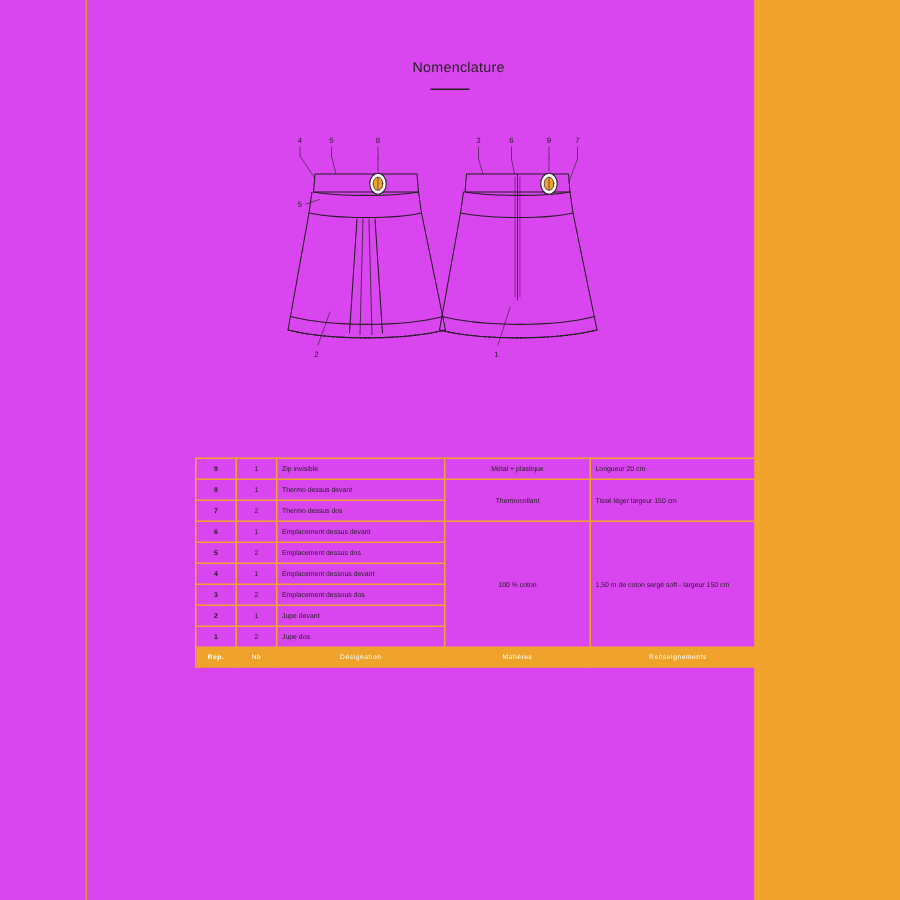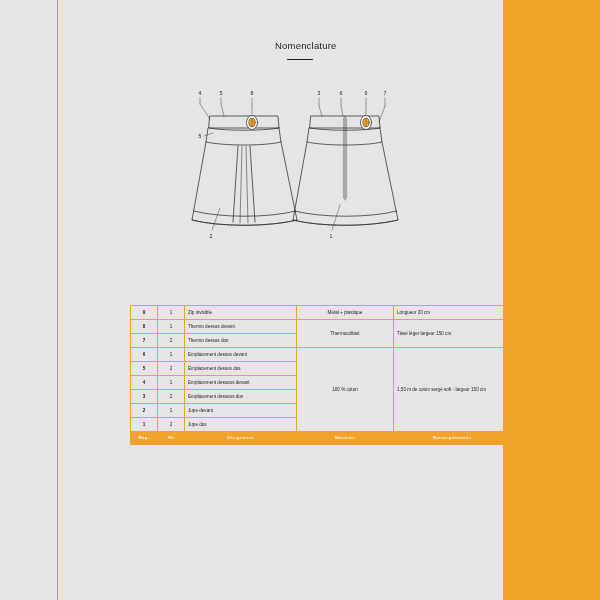--- a/index.html
+++ b/index.html
@@ -4,21 +4,21 @@
 <style>
   html, body {
     margin: 0;
     padding: 0;
     background: #ffffff;
   }
   .page {
     position: relative;
     width: 600px;
     height: 600px;
-    background: #e5e5e5;
+    background: #d946ef;
     font-family: "Liberation Sans", sans-serif;
     overflow: hidden;
   }
   
   .left-rule {
     position: absolute;
     left: 57px;
     top: 0;
     width: 1px;
     height: 600px;

